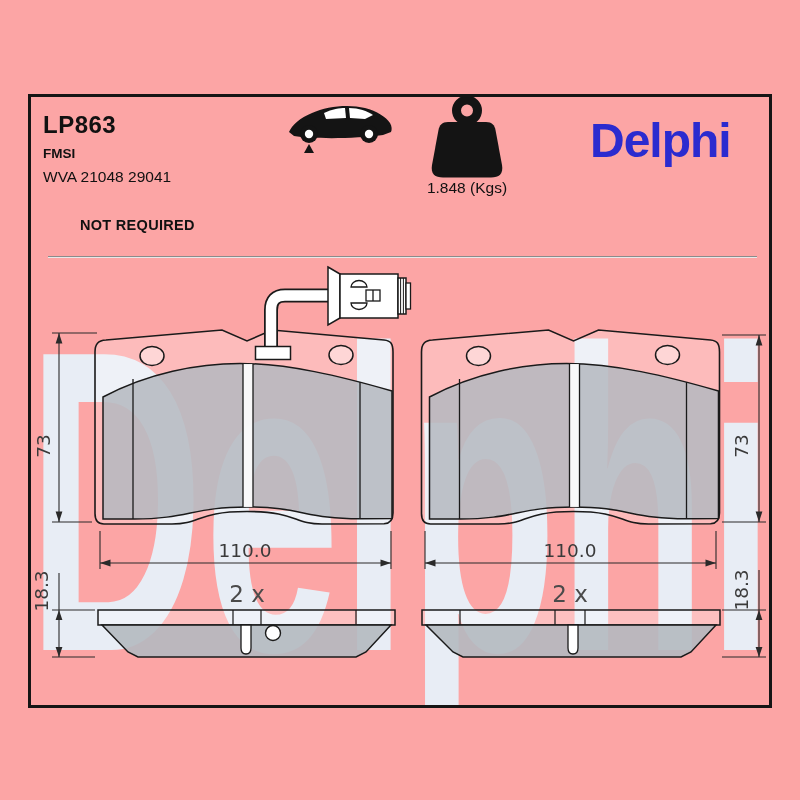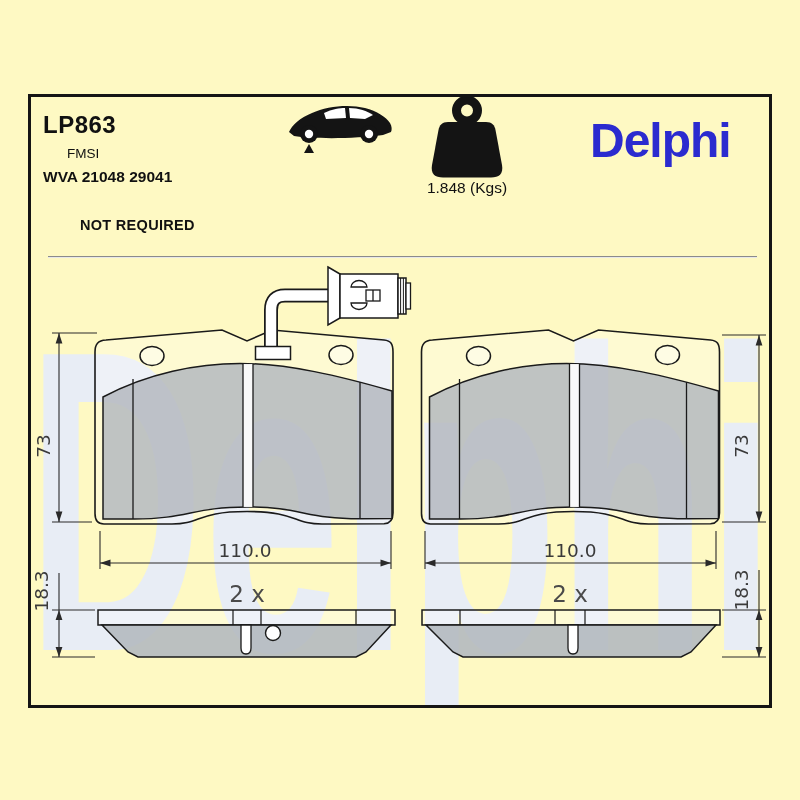--- a/index.html
+++ b/index.html
@@ -1,23 +1,23 @@
 <!DOCTYPE html>
 <html><head>
 <meta charset="utf-8">
 <style>
   html,body{margin:0;padding:0;background:#fff;}
-  .page{position:relative;width:800px;height:800px;background:#fef9c3;overflow:hidden;
+  .page{position:relative;width:800px;height:800px;background:#fca5a5;overflow:hidden;
         font-family:"Liberation Sans",sans-serif;color:#111;}
   .abs{position:absolute;}
   .frame{left:28px;top:94px;width:738px;height:608px;border:3px solid #151515;}
   .divider{left:48px;top:256px;width:709px;height:1px;background:#8b8b8b;box-shadow:0 1px 0 #e8e8e8;}
   .part-number{left:43px;top:111px;font-size:24px;font-weight:bold;letter-spacing:.5px;}
-  .fmsi{left:43px;top:146px;font-size:13.5px;font-weight:normal;margin-left:24px;}
-  .wva{left:43px;top:168px;font-size:15.5px;font-weight:bold;}
+  .fmsi{left:43px;top:146px;font-size:13.5px;font-weight:bold;}
+  .wva{left:43px;top:168px;font-size:15.5px;font-weight:normal;}
   .notreq{left:43px;top:217px;font-size:14.5px;font-weight:bold;letter-spacing:.3px;margin-left:37px;}
   .delphi-logo{left:590px;top:113px;font-size:48px;font-weight:bold;letter-spacing:-1px;
                font-family:"Liberation Sans",sans-serif;}
   .weight-label{left:416px;top:179px;width:102px;text-align:center;font-size:15.5px;font-weight:normal;}
   .lockheed{left:598px;top:675px;width:162px;text-align:right;
             font-family:"DejaVu Serif",serif;font-weight:bold;font-size:24px;color:#151515;}
   .lockheed sup{font-size:12px;vertical-align:super;}
   .wm-clip{left:31px;top:257px;width:736px;height:448px;overflow:hidden;}
   svg{display:block;}
   .dimtxt{font-family:"DejaVu Sans",sans-serif;fill:#3a3a3a;font-size:18.5px;}

